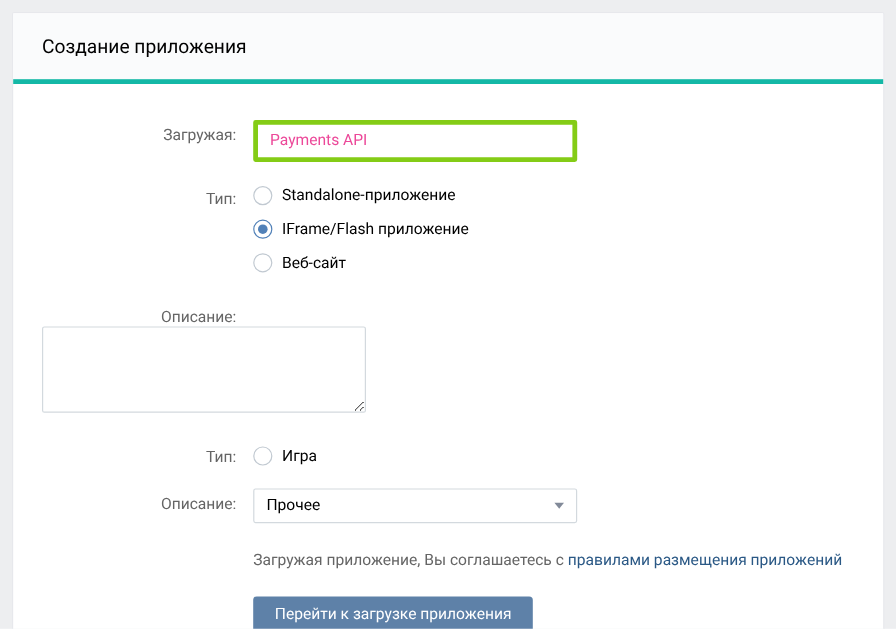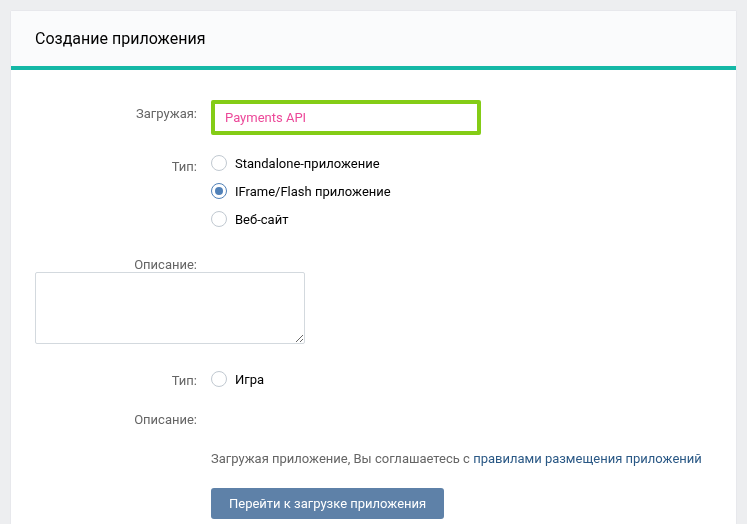--- a/index.html
+++ b/index.html
@@ -207,20 +207,26 @@
           <div class="radio-item">
             <div class="radio-circle"></div>
             <span class="radio-label">Игра</span>
           </div>
         </div>
       </div>
     </div>
 
     <div class="form-row row5">
       <div class="form-label">Описание:</div>
+      <div class="form-input-col">
+        <div class="select-box">
+          <span>Прочее</span>
+          <span class="select-arrow"></span>
+        </div>
+      </div>
     </div>
 
     <div class="form-row">
       <div class="form-label"></div>
       <div class="form-input-col">
         <div class="consent-text">
           <span>Загружая приложение, Вы соглашаетесь с </span><span class="consent-link">правилами размещения приложений</span>
         </div>
         <button class="submit-button">Перейти к загрузке приложения</button>
       </div>

